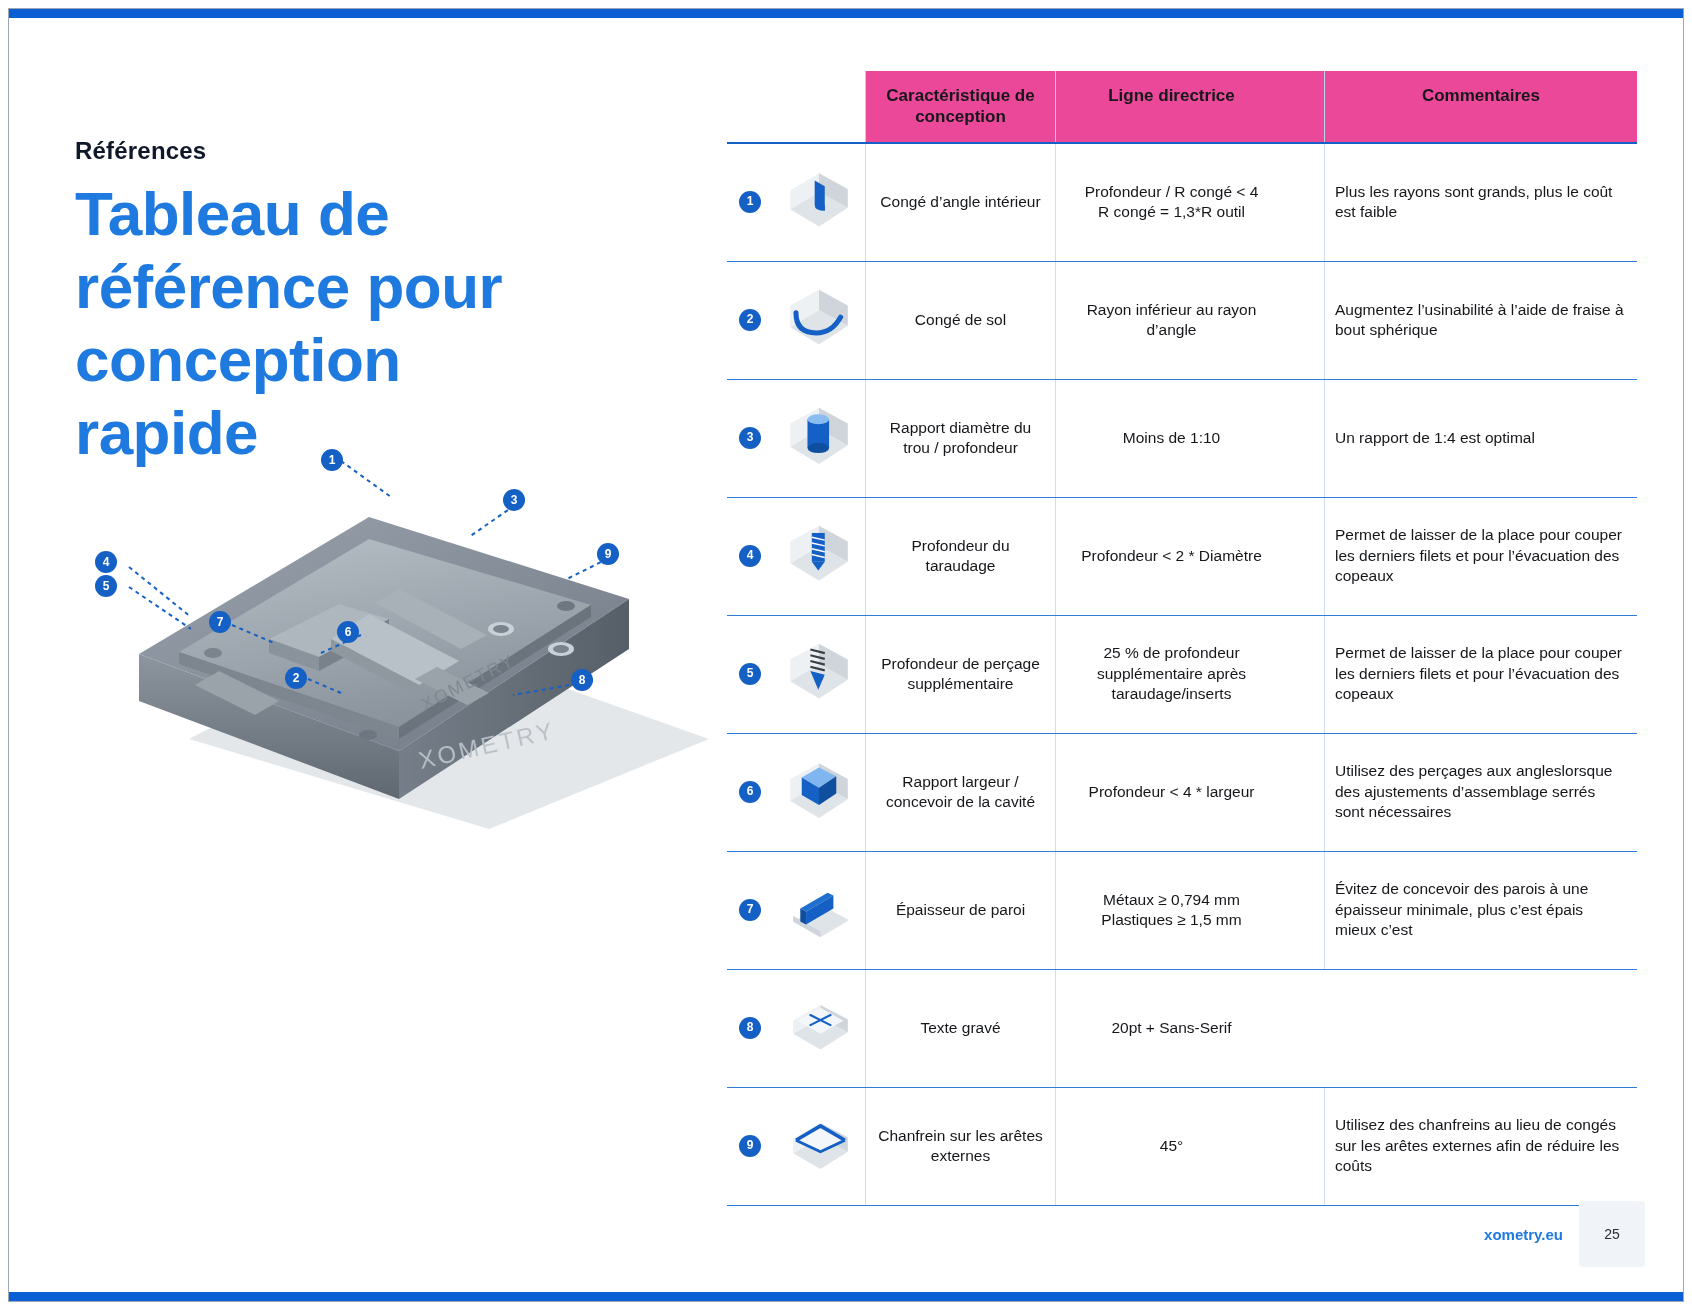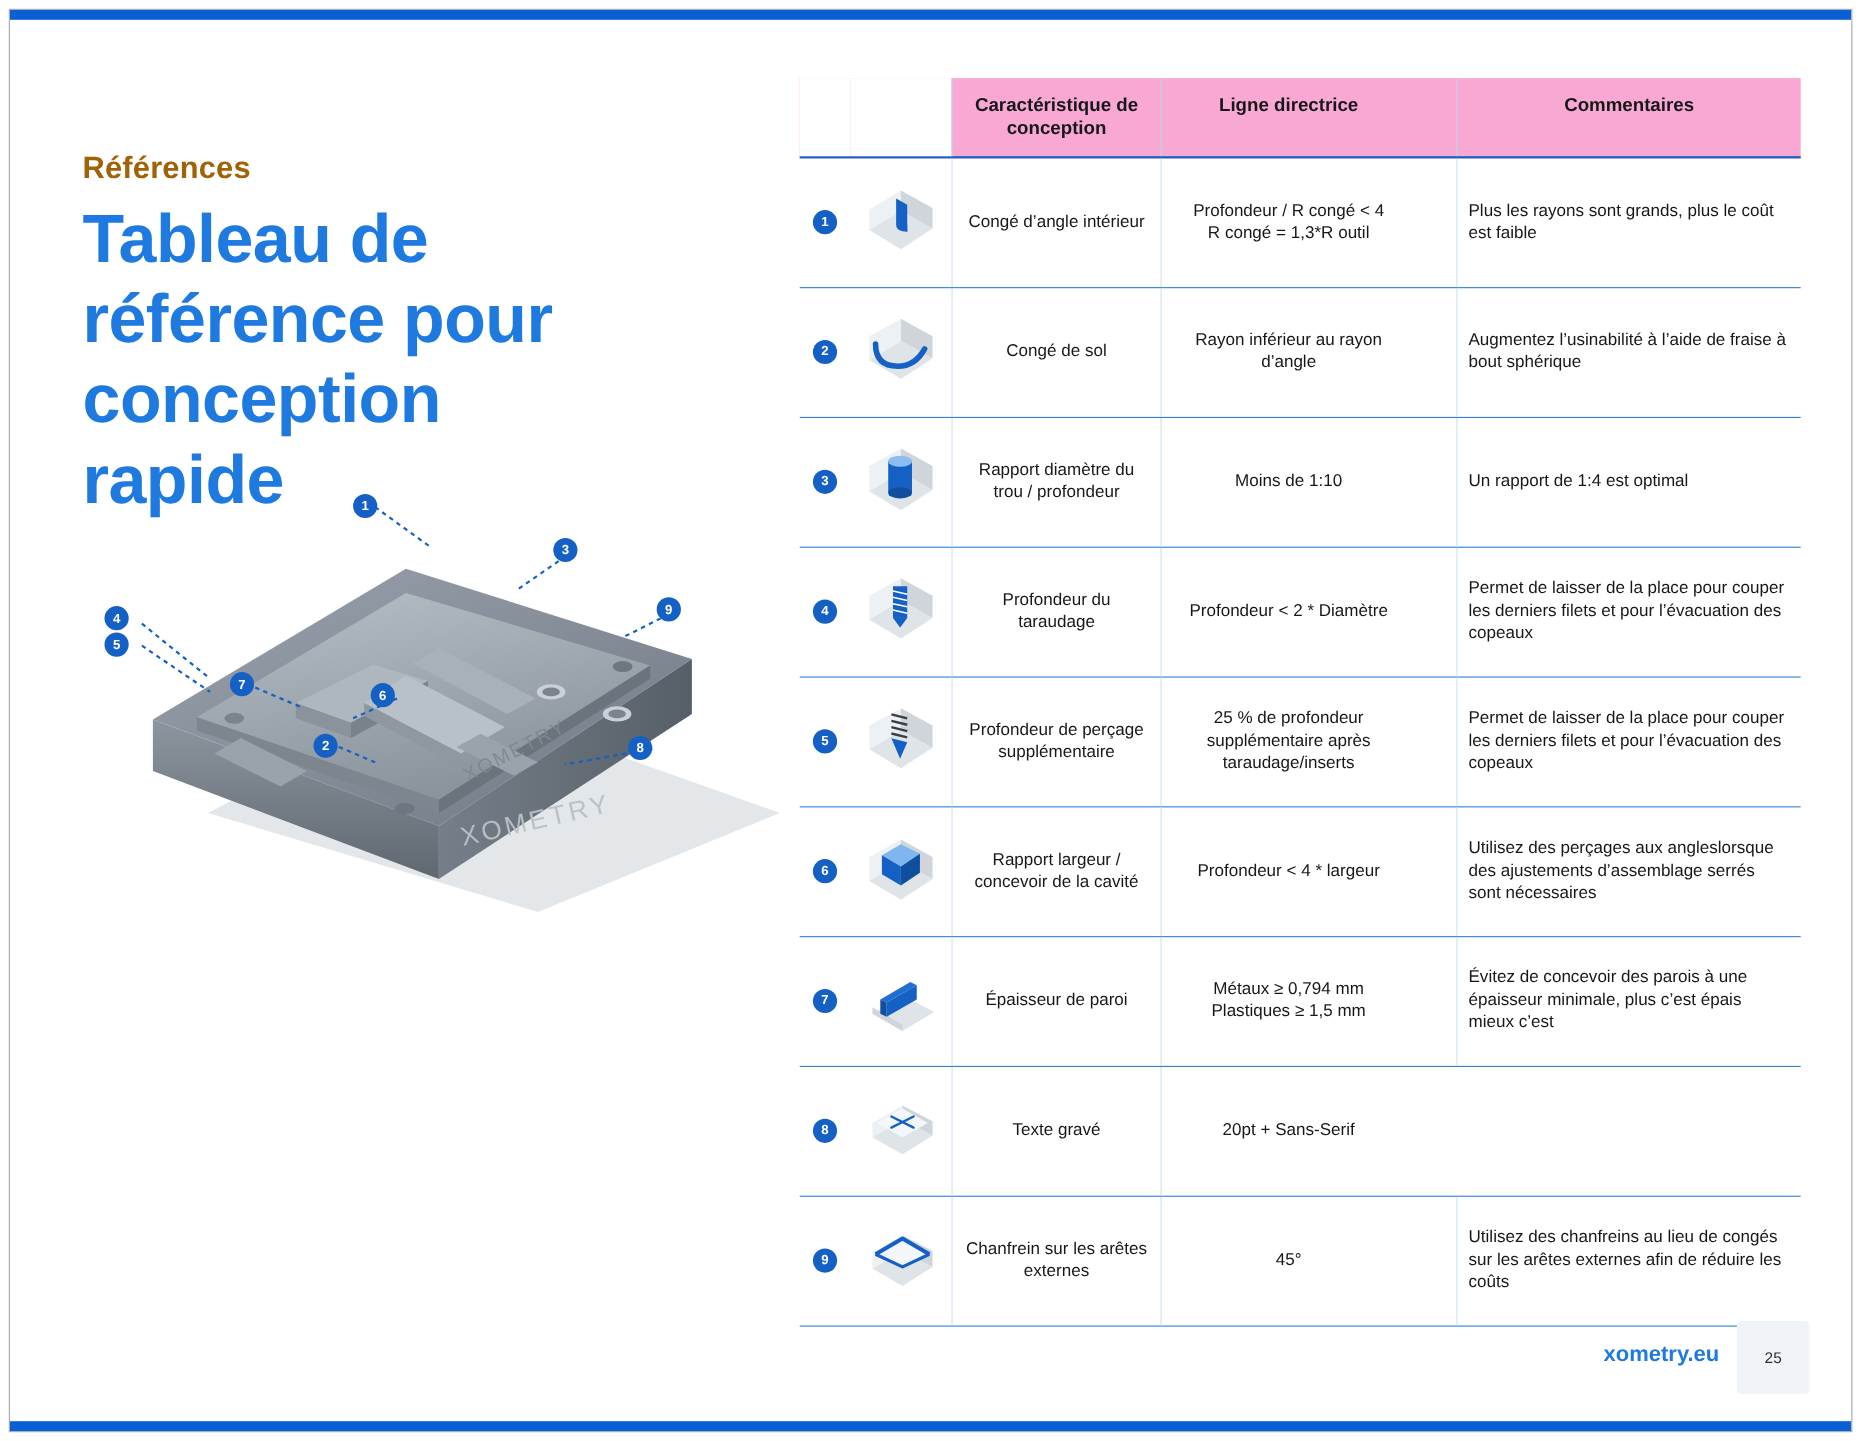--- a/index.html
+++ b/index.html
@@ -32,23 +32,23 @@
     background: #0b5fd4;
   }
 
   
   .left {
     position: absolute;
     left: 66px; top: 128px;
     width: 640px;
   }
   .eyebrow {
-    font-size: 28px;
+    font-size: 24px;
     font-weight: bold;
-    color: #a16207;
+    color: #0f172a;
     letter-spacing: .2px;
   }
   .title {
     margin-top: 12px;
     font-size: 62px;
     line-height: 1.18;
     font-weight: bold;
     color: #1f7ae0;
     letter-spacing: -.5px;
     max-width: 500px;
@@ -73,21 +73,21 @@
   }
 
   
   .table {
     position: absolute;
     left: 718px; top: 62px;
     width: 910px;
   }
   .thead {
     display: flex;
-    background: #f9a8d4;
+    background: #ec4899;
     border-bottom: 2px solid #1560c4;
   }
   .th {
     padding: 14px 8px;
     text-align: center;
     font-size: 17px;
     font-weight: bold;
     color: #15171a;
     line-height: 1.25;
   }
@@ -141,21 +141,21 @@
   .pagenum {
     position: absolute;
     right: 38px; bottom: 34px;
     width: 66px; height: 66px;
     display: flex; align-items: center; justify-content: center;
     font-size: 14px; color: #2b2f36;
   }
   .sitelink {
     position: absolute;
     right: 120px; bottom: 58px;
-    font-size: 20px;
+    font-size: 15px;
     color: #1f7ae0;
     font-weight: bold;
   }
 </style>
 </head>
 <body>
 
 <div class="page">
   <div class="topbar"></div>
   <div class="bottombar"></div>

